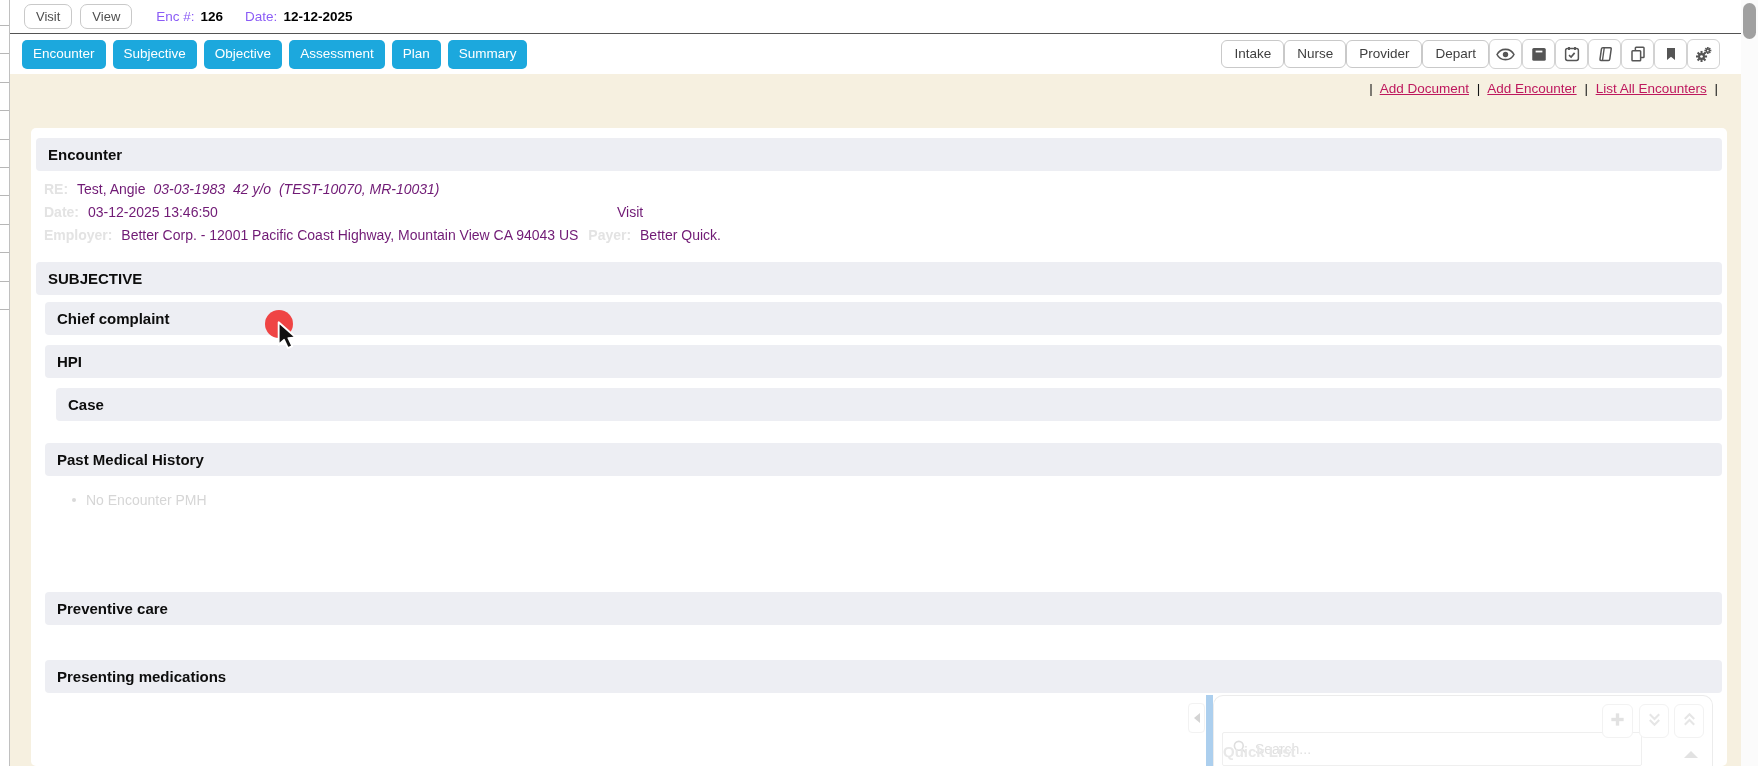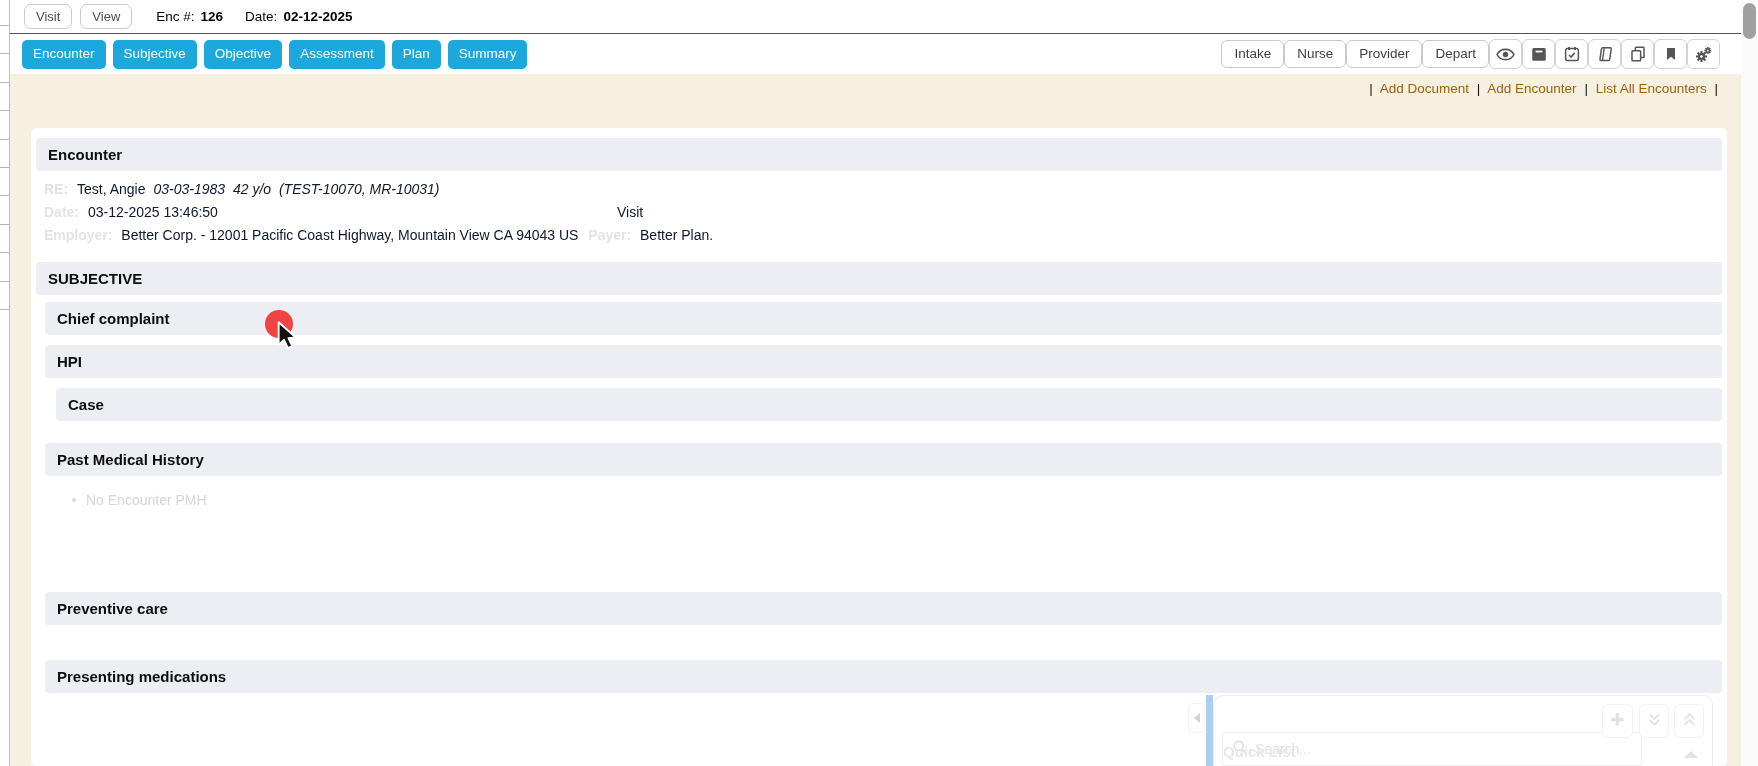--- a/index.html
+++ b/index.html
@@ -12,54 +12,54 @@
   .left-strip-lines { position:absolute; left:0; top:25px; width:9px; height:285px;
     background-image:repeating-linear-gradient(to bottom, #b7b7b7 0 1px, transparent 1px 28.4px); }
   .left-strip-border { position:absolute; left:9px; top:0; width:1px; height:766px; background:#c0c0c0; }
 
   
   .top-row { position:absolute; left:10px; top:0; width:1731px; height:34px; background:#fff;
     border-bottom:1px solid #545454; display:flex; align-items:center; padding-left:14px; }
   .btn-outline { background:#fff; border:1px solid #c9c9c9; border-radius:7px; color:#4e4e4e;
     font-size:13px; padding:4px 11px; line-height:1.2; cursor:pointer; font-family:inherit; }
   .top-row .btn-outline { margin-right:8px; }
-  .meta-label { font-size:13.5px; color:#000000; margin-left:16px; }
+  .meta-label { font-size:13.5px; color:#8b5cf6; margin-left:16px; }
   .meta-value { font-size:13.5px; color:#000; font-weight:700; margin-left:6px; }
 
   
   .toolbar-row { position:absolute; left:10px; top:35px; width:1731px; height:39px; background:#fff;
     display:flex; align-items:center; }
   .nav-group { display:flex; gap:7px; margin-left:12px; }
   .btn-blue { background:#1CA8DD; border:none; border-radius:5px; color:#fff; font-size:13.5px;
     padding:6px 11px; line-height:1.2; cursor:pointer; font-family:inherit; }
   .right-group { position:absolute; right:21px; top:4px; display:flex; gap:0; align-items:center; }
   .role-btn { font-size:13.5px; padding:5px 12px; border-radius:6px; color:#3f3f3f; }
   .icon-btn { width:33px; height:30px; border:1px solid #d2d2d2; border-radius:6px; background:#fff;
     display:flex; align-items:center; justify-content:center; cursor:pointer; }
   .icon-btn svg { display:block; }
 
   
   .work-area { position:absolute; left:10px; top:74px; width:1731px; height:692px; background:#F6F0E0; }
 
   
   .links-row { position:absolute; top:7px; right:19px; font-size:13.5px; color:#141414; }
-  .links-row a { color:#a16207; cursor:pointer; }
+  .links-row a { color:#be185d; text-decoration:underline; cursor:pointer; }
   .links-row .sep { text-decoration:none; margin:0 4px; }
 
   
   .card { position:absolute; left:21px; top:54px; width:1696px; height:638px; background:#fff; border-radius:5px; }
 
   .bar { position:absolute; height:33px; background:#EDEEF3; border-radius:4px; display:flex; align-items:center;
     font-size:15px; font-weight:700; color:#0d0d0d; padding-left:12px; }
   .bar.outer { left:5px; right:5px; }
   .bar.inner { left:14px; right:5px; }
 
   .faded-row { position:absolute; left:13px; font-size:14px; white-space:nowrap; }
   .f-label { color:#e3e3e3;font-weight:bold; }
-  .f-value { color:#0f172a; }
+  .f-value { color:#701a75; }
   .gap-l { margin-left:4px;font-style:italic; }
 
   .pmh-note { position:absolute; left:41px; top:364px; font-size:14px; color:#d6d6d6; display:flex; align-items:center; }
   .pmh-bullet { width:4px; height:4px; border-radius:50%; background:#d9d9d9; margin-right:10px; }
 
   
   .ql-collapse-btn { position:absolute; left:1188px; top:703px; width:17px; height:30px; background:#fff;
     border:1px solid #f2f2f2; border-radius:4px; display:flex; align-items:center; justify-content:center; cursor:pointer; }
   .ql-collapse-glyph { width:0; height:0; border-top:5px solid transparent; border-bottom:5px solid transparent;
     border-right:6px solid #d4d4d4; }
@@ -95,21 +95,21 @@
     <div class="left-strip-lines"></div>
   </div>
   <div class="left-strip-border"></div>
 
   <div class="top-row">
     <button class="btn-outline">Visit</button>
     <button class="btn-outline">View</button>
     <span class="meta-label">Enc #:</span>
     <span class="meta-value">126</span>
     <span class="meta-label" style="margin-left:22px;">Date:</span>
-    <span class="meta-value">02-12-2025</span>
+    <span class="meta-value">12-12-2025</span>
   </div>
 
   <div class="toolbar-row">
     <div class="nav-group">
       <button class="btn-blue">Encounter</button>
       <button class="btn-blue">Subjective</button>
       <button class="btn-blue">Objective</button>
       <button class="btn-blue">Assessment</button>
       <button class="btn-blue">Plan</button>
       <button class="btn-blue">Summary</button>
@@ -235,21 +235,21 @@
         <span class="f-value" style="margin-left:5px;">03-12-2025 13:46:50</span>
       </div>
       <div class="faded-row" style="top:76px; left:586px;">
         <span class="f-value">Visit</span>
       </div>
 
       <div class="faded-row" style="top:99px;">
         <span class="f-label">Employer:</span>
         <span class="f-value" style="margin-left:5px;">Better Corp. - 12001 Pacific Coast Highway, Mountain View CA 94043 US</span>
         <span class="f-label" style="margin-left:6px;">Payer:</span>
-        <span class="f-value" style="margin-left:5px;">Better Plan.</span>
+        <span class="f-value" style="margin-left:5px;">Better Quick.</span>
       </div>
 
       <div class="bar outer" style="top:134px;">
         <span>SUBJECTIVE</span>
       </div>
 
       <div class="bar inner" style="top:174px;">
         <span>Chief complaint</span>
       </div>
       <div class="bar inner" style="top:217px;">

